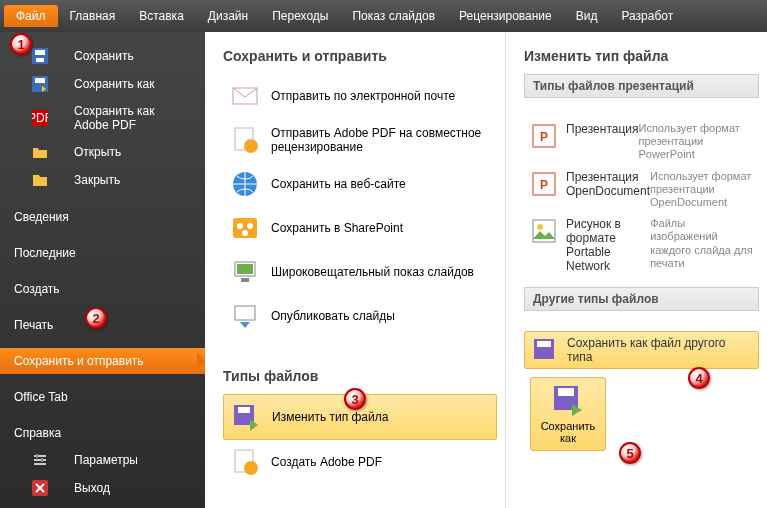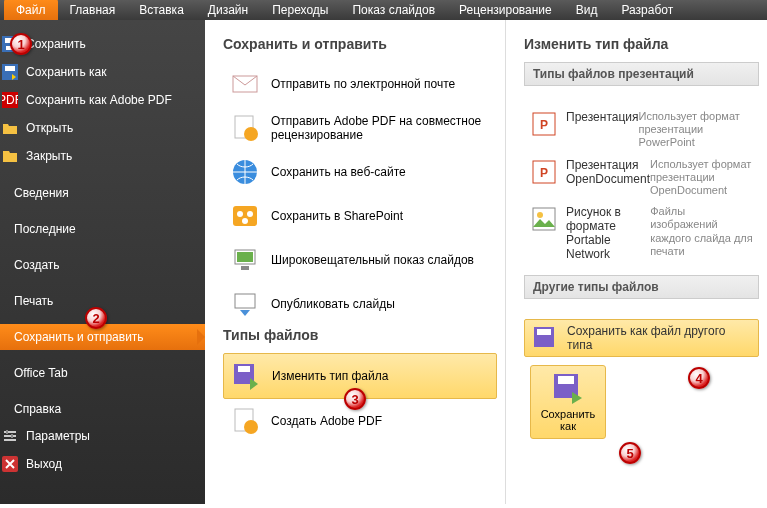--- a/index.html
+++ b/index.html
@@ -1,22 +1,22 @@
 <!DOCTYPE html>
 <html><head>
 <meta charset="utf-8">
 <style>
 *{box-sizing:border-box;margin:0;padding:0;font-family:"Segoe UI",Tahoma,sans-serif;font-size:12px}
 body{width:767px;height:508px;overflow:hidden;background:#fff;position:relative}
-.ribbon-tabs{height:20px;background:linear-gradient(#5a5a5a,#3a3a3a);display:flex;align-items:center;color:#fff;padding-left:4px}
+.ribbon-tabs{height:32px;background:linear-gradient(#5a5a5a,#3a3a3a);display:flex;align-items:center;color:#fff;padding-left:4px}
 .ribbon-tab{padding:4px 12px;cursor:pointer;white-space:nowrap}
 .ribbon-tab.active{background:linear-gradient(#ff8c1a,#e6700d);border-radius:3px 3px 0 0}
 .main{display:flex;height:484px}
 .sidebar{width:205px;background:linear-gradient(#454545,#2b2b2b);color:#fff;padding-top:10px;flex-shrink:0}
-.side-item{display:flex;align-items:center;padding:6px 2px;cursor:pointer;gap:8px}
+.side-item{display:flex;align-items:center;padding:6px 32px;cursor:pointer;gap:26px}
 .side-item.sel{background:linear-gradient(#ff8c1a,#e6700d);position:relative}
 .side-item.sel::after{content:"";position:absolute;right:-8px;top:50%;transform:translateY(-50%);border:8px solid transparent;border-left-color:#e6700d}
 .side-noicon{padding-left:14px}
 .side-sep{height:10px}
 .ic{width:16px;height:16px;flex-shrink:0}
 .content{flex:1;display:flex;background:#fff;overflow:hidden}
 .col{padding:12px 8px 12px 18px}
 .col1{width:300px;flex-shrink:0}
 .col2{flex:1;border-left:1px solid #ddd}
 .col h2{font-size:14px;font-weight:600;color:#444;margin:4px 0 10px}
@@ -189,21 +189,21 @@
       <div class="opt">
           <div class="ic32">
             <svg viewBox="0 0 32 32" width="32" height="32">
               <rect x="6" y="6" width="20" height="14" fill="#fff" stroke="#888"></rect>
               <path d="M16 28l-5-6h10z" fill="#4a90d9"></path>
             </svg>
           </div>
           <span>Опубликовать слайды</span>
         </div>
 
-      <h2 style="margin-top:1px">Типы файлов</h2>
+      <h2 style="margin-top:30px">Типы файлов</h2>
       <div class="opt sel">
           <div class="ic32">
             <svg viewBox="0 0 32 32" width="32" height="32">
               <rect x="4" y="4" width="20" height="20" fill="#7b5fc7"></rect>
               <rect x="8" y="6" width="12" height="6" fill="#fff"></rect>
               <path d="M20 18l8 6-8 6z" fill="#6ab04c"></path>
             </svg>
           </div>
           <span>Изменить тип файла</span>
         </div>

